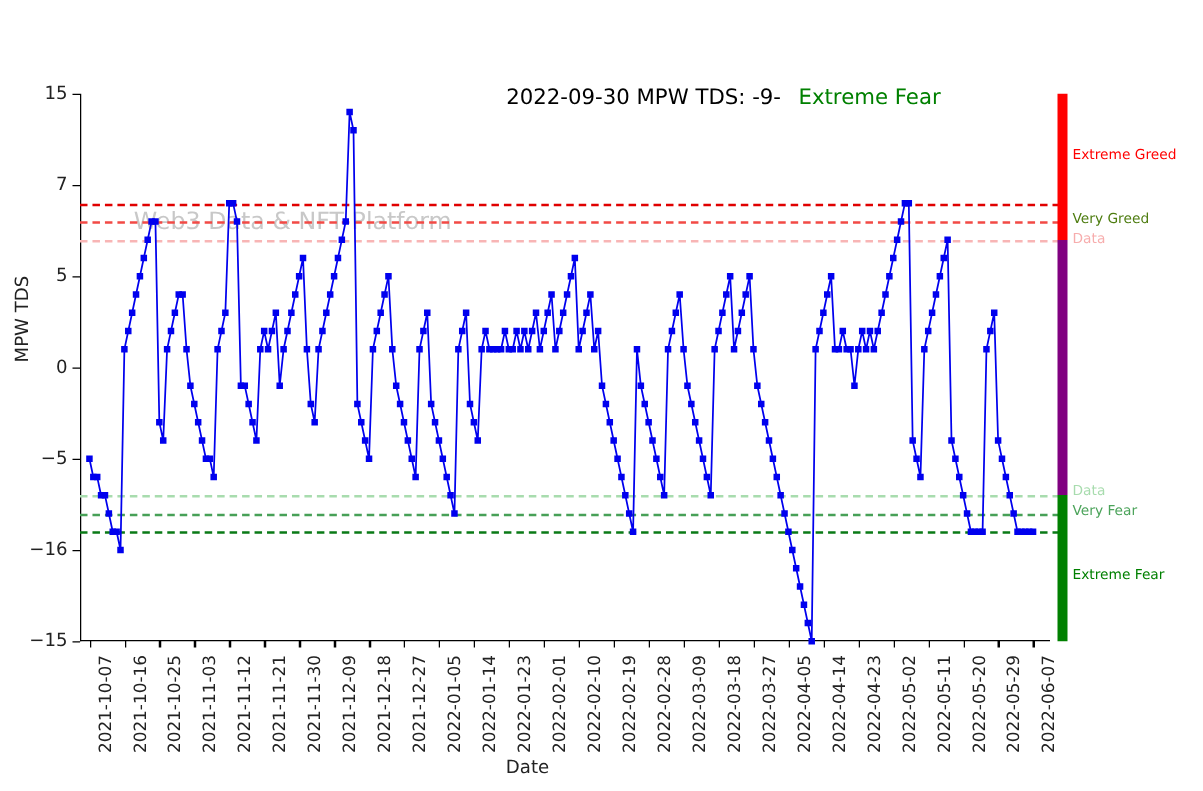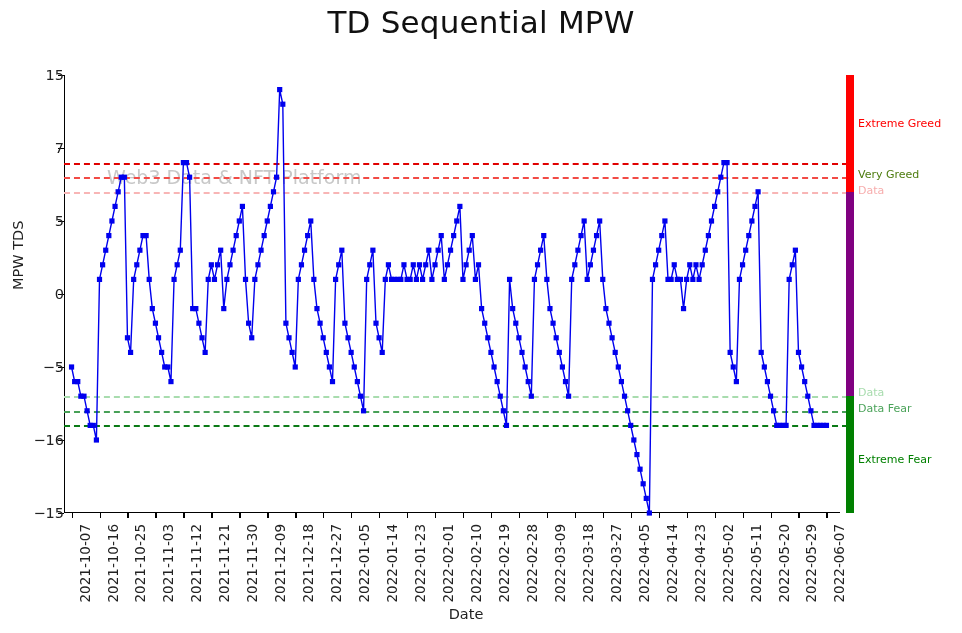--- a/index.html
+++ b/index.html
@@ -21,51 +21,53 @@
     white-space:pre-line;pointer-events:none;
   }
 
   
   .plot-frame{position:absolute;left:64px;top:75px;width:776px;height:438px;}
   .axis-line{position:absolute;background:#000;}
   .axis-left{left:0;top:0;width:1.3px;height:438px;}
   .axis-bottom{left:0;top:437px;width:776px;height:1.3px;}
 
   .ytick{position:absolute;left:-6px;width:6px;height:1.3px;background:#000;}
-  .ylabel-txt{position:absolute;right:100%;transform:translateY(-50%);
+  .ylabel-txt{position:absolute;right:100%;margin-right:10px;transform:translateY(-50%);
     font-size:14.5px;color:#222;white-space:nowrap;}
 
   .xtick{position:absolute;top:437px;width:1.3px;height:6px;background:#000;}
   .xlabel-txt{
     position:absolute;top:449px;font-size:13.5px;color:#222;white-space:nowrap;
     transform-origin:left top;transform:rotate(-90deg) translate(-100%,0);
   }
 
   .ytitle{
     position:absolute;left:10px;top:290px;font-size:14.5px;color:#222;
     transform-origin:left top;transform:rotate(-90deg);white-space:nowrap;
   }
-  .xtitle{position:absolute;left:0;top:606px;width:844px;text-align:center;font-size:14.5px;color:#222;padding-left:44px;}
+  .xtitle{position:absolute;left:0;top:606px;width:844px;text-align:center;font-size:14.5px;color:#222;}
 
   
   .thresh{position:absolute;left:0;height:0;border-top-width:2px;border-top-style:dashed;}
 
   
   .zonebar{position:absolute;width:8px;}
   .zonelabel{position:absolute;font-size:11px;white-space:nowrap;}
 
   .series-svg{position:absolute;left:0;top:0;overflow:visible;}
 </style>
 </head>
 <body>
 
 <div id="root">
 
-  <div class="title">TD Sequential MPW</div>
-
+
+  <div class="annotation">
+    <span>2022-09-30 MPW TDS: -9-</span><span class="state">Extreme Fear</span>
+  </div>
 
   <div class="watermark">
     <br>
     <span>Web3 Data &amp; NFT Platform</span>
   </div>
 
   <div class="ytitle">MPW TDS</div>
   <div class="xtitle">Date</div>
 
   <div class="plot-frame">
@@ -157,21 +159,21 @@
     <div id="zone-bar">
         <div class="zonebar" style="left: 782px; top: 0px; height: 116.8px; background: rgb(255, 0, 0);"></div>
         <div class="zonebar" style="left: 782px; top: 116.8px; height: 204.4px; background: rgb(128, 0, 128);"></div>
         <div class="zonebar" style="left: 782px; top: 321.2px; height: 116.8px; background: rgb(0, 128, 0);"></div>
       </div>
     <div id="zone-labels">
         <div class="zonelabel" style="left: 794px; top: 42.1px; color: rgb(255, 0, 0);">Extreme Greed</div>
         <div class="zonelabel" style="left: 794px; top: 93.2px; color: #4d7c0f;">Very Greed</div>
         <div class="zonelabel" style="left: 794px; top: 109.26px; color: rgb(247, 173, 173);">Data</div>
         <div class="zonelabel" style="left: 794px; top: 310.74px; color: rgb(168, 220, 174);">Data</div>
-        <div class="zonelabel" style="left: 794px; top: 326.8px; color: rgb(75, 163, 90);">Data Fear</div>
+        <div class="zonelabel" style="left: 794px; top: 326.8px; color: rgb(75, 163, 90);">Very Fear</div>
         <div class="zonelabel" style="left: 794px; top: 377.9px; color: rgb(0, 128, 0);">Extreme Fear</div>
       </div>
 
     <svg class="series-svg" id="series-svg" width="776" height="438">
         <path d="M7.55 292.00 L10.66 306.60 L13.77 306.60 L16.87 321.20 L19.98 321.20 L23.09 335.80 L26.19 350.40 L29.30 350.40 L32.41 365.00 L35.51 204.40 L38.62 189.80 L41.73 175.20 L44.83 160.60 L47.94 146.00 L51.05 131.40 L54.15 116.80 L57.26 102.20 L60.36 102.20 L63.47 262.80 L66.58 277.40 L69.68 204.40 L72.79 189.80 L75.90 175.20 L79.00 160.60 L82.11 160.60 L85.22 204.40 L88.32 233.60 L91.43 248.20 L94.54 262.80 L97.64 277.40 L100.75 292.00 L103.86 292.00 L106.96 306.60 L110.07 204.40 L113.18 189.80 L116.28 175.20 L119.39 87.60 L122.50 87.60 L125.60 102.20 L128.71 233.60 L131.82 233.60 L134.92 248.20 L138.03 262.80 L141.14 277.40 L144.24 204.40 L147.35 189.80 L150.45 204.40 L153.56 189.80 L156.67 175.20 L159.77 233.60 L162.88 204.40 L165.99 189.80 L169.09 175.20 L172.20 160.60 L175.31 146.00 L178.41 131.40 L181.52 204.40 L184.63 248.20 L187.73 262.80 L190.84 204.40 L193.95 189.80 L197.05 175.20 L200.16 160.60 L203.27 146.00 L206.37 131.40 L209.48 116.80 L212.59 102.20 L215.69 14.60 L218.80 29.20 L221.91 248.20 L225.01 262.80 L228.12 277.40 L231.23 292.00 L234.33 204.40 L237.44 189.80 L240.55 175.20 L243.65 160.60 L246.76 146.00 L249.86 204.40 L252.97 233.60 L256.08 248.20 L259.18 262.80 L262.29 277.40 L265.40 292.00 L268.50 306.60 L271.61 204.40 L274.72 189.80 L277.82 175.20 L280.93 248.20 L284.04 262.80 L287.14 277.40 L290.25 292.00 L293.36 306.60 L296.46 321.20 L299.57 335.80 L302.68 204.40 L305.78 189.80 L308.89 175.20 L312.00 248.20 L315.10 262.80 L318.21 277.40 L321.32 204.40 L324.42 189.80 L327.53 204.40 L330.64 204.40 L333.74 204.40 L336.85 204.40 L339.95 189.80 L343.06 204.40 L346.17 204.40 L349.27 189.80 L352.38 204.40 L355.49 189.80 L358.59 204.40 L361.70 189.80 L364.81 175.20 L367.91 204.40 L371.02 189.80 L374.13 175.20 L377.23 160.60 L380.34 204.40 L383.45 189.80 L386.55 175.20 L389.66 160.60 L392.77 146.00 L395.87 131.40 L398.98 204.40 L402.09 189.80 L405.19 175.20 L408.30 160.60 L411.41 204.40 L414.51 189.80 L417.62 233.60 L420.73 248.20 L423.83 262.80 L426.94 277.40 L430.05 292.00 L433.15 306.60 L436.26 321.20 L439.36 335.80 L442.47 350.40 L445.58 204.40 L448.68 233.60 L451.79 248.20 L454.90 262.80 L458.00 277.40 L461.11 292.00 L464.22 306.60 L467.32 321.20 L470.43 204.40 L473.54 189.80 L476.64 175.20 L479.75 160.60 L482.86 204.40 L485.96 233.60 L489.07 248.20 L492.18 262.80 L495.28 277.40 L498.39 292.00 L501.50 306.60 L504.60 321.20 L507.71 204.40 L510.82 189.80 L513.92 175.20 L517.03 160.60 L520.14 146.00 L523.24 204.40 L526.35 189.80 L529.45 175.20 L532.56 160.60 L535.67 146.00 L538.77 204.40 L541.88 233.60 L544.99 248.20 L548.09 262.80 L551.20 277.40 L554.31 292.00 L557.41 306.60 L560.52 321.20 L563.63 335.80 L566.73 350.40 L569.84 365.00 L572.95 379.60 L576.05 394.20 L579.16 408.80 L582.27 423.40 L585.37 438.00 L588.48 204.40 L591.59 189.80 L594.69 175.20 L597.80 160.60 L600.91 146.00 L604.01 204.40 L607.12 204.40 L610.23 189.80 L613.33 204.40 L616.44 204.40 L619.55 233.60 L622.65 204.40 L625.76 189.80 L628.86 204.40 L631.97 189.80 L635.08 204.40 L638.18 189.80 L641.29 175.20 L644.40 160.60 L647.50 146.00 L650.61 131.40 L653.72 116.80 L656.82 102.20 L659.93 87.60 L663.04 87.60 L666.14 277.40 L669.25 292.00 L672.36 306.60 L675.46 204.40 L678.57 189.80 L681.68 175.20 L684.78 160.60 L687.89 146.00 L691.00 131.40 L694.10 116.80 L697.21 277.40 L700.32 292.00 L703.42 306.60 L706.53 321.20 L709.64 335.80 L712.74 350.40 L715.85 350.40 L718.95 350.40 L722.06 350.40 L725.17 204.40 L728.27 189.80 L731.38 175.20 L734.49 277.40 L737.59 292.00 L740.70 306.60 L743.81 321.20 L746.91 335.80 L750.02 350.40 L753.13 350.40 L756.23 350.40 L759.34 350.40 L762.45 350.40" fill="none" stroke="#0000ee" stroke-width="1.4"></path>
         <rect x="4.95" y="289.40" width="5.2" height="5.2" fill="#0000ee"></rect>
         <rect x="8.06" y="304.00" width="5.2" height="5.2" fill="#0000ee"></rect>
         <rect x="11.17" y="304.00" width="5.2" height="5.2" fill="#0000ee"></rect>
         <rect x="14.27" y="318.60" width="5.2" height="5.2" fill="#0000ee"></rect>
         <rect x="17.38" y="318.60" width="5.2" height="5.2" fill="#0000ee"></rect>

